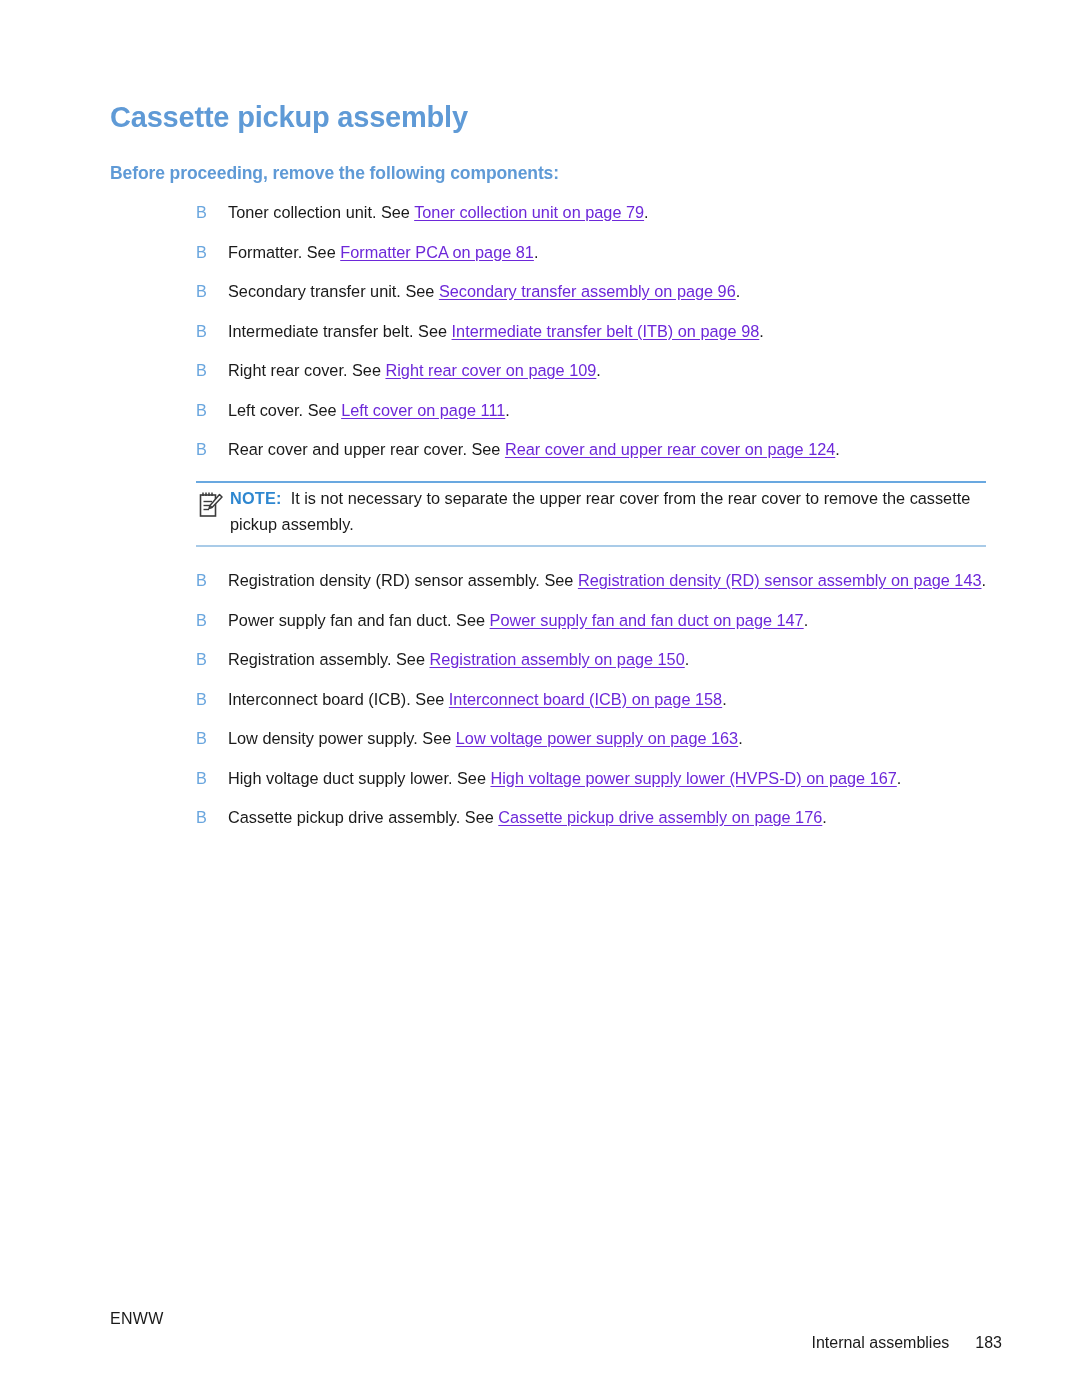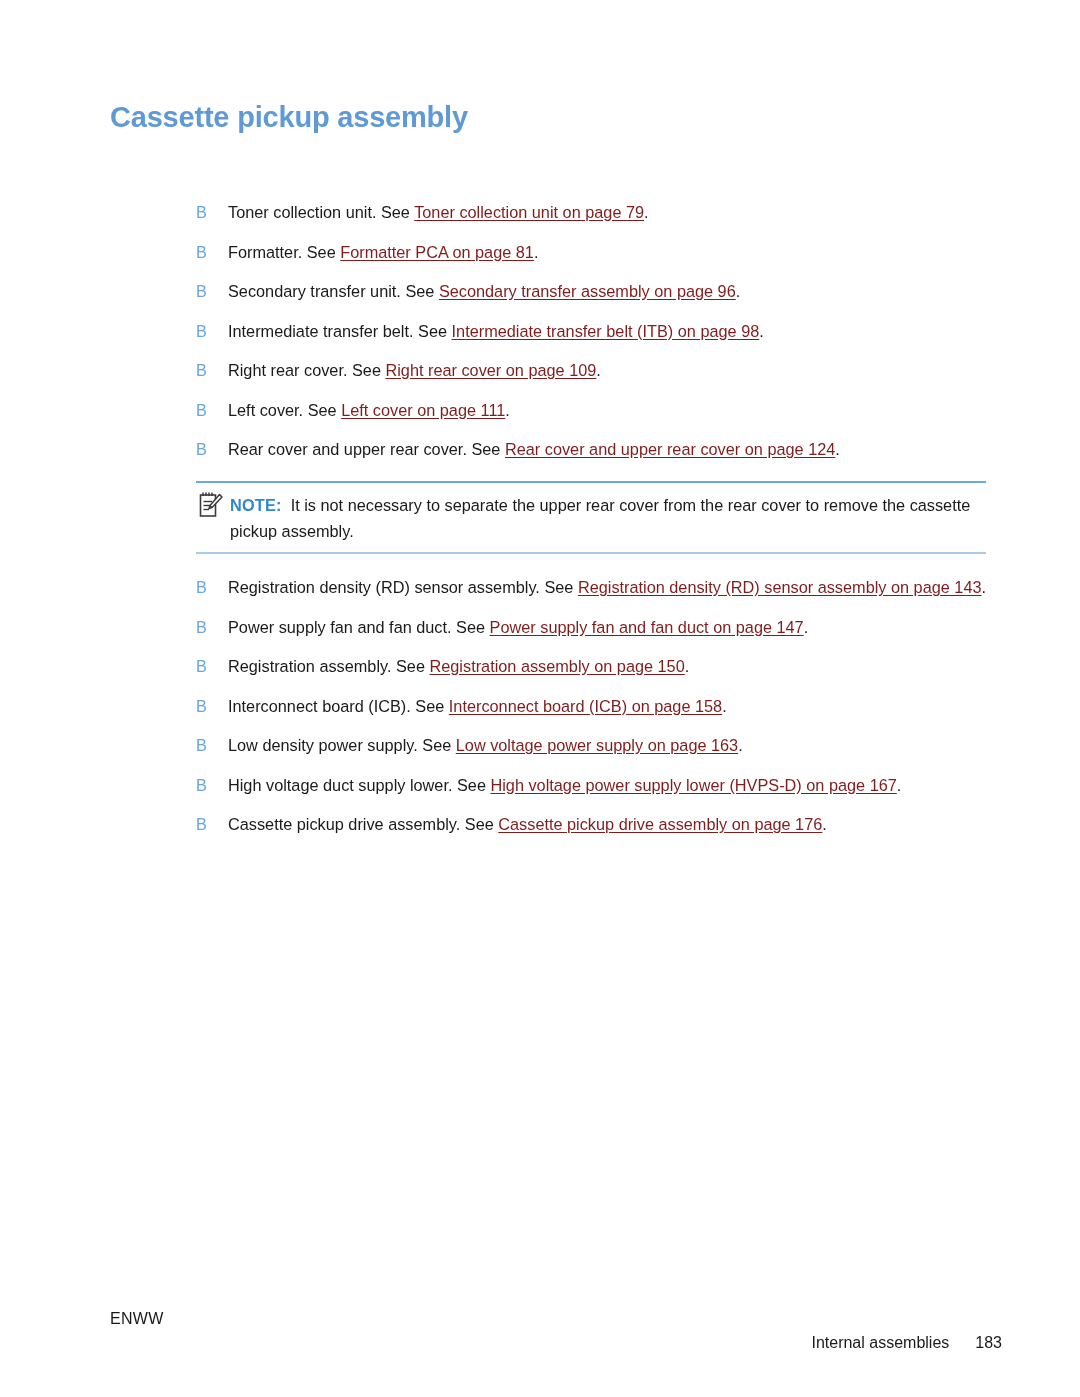--- a/index.html
+++ b/index.html
@@ -65,21 +65,21 @@
     left: 0;
     top: 0;
     width: 20px;
     font-size: 16.3px;
     line-height: 23px;
     color: #6aa6de;
     font-family: "Liberation Sans", sans-serif;
   }
   .li a,
   .xref {
-    color: #7f1d1d;
+    color: #6d28d9;
     text-decoration: underline;
     text-underline-offset: 2px;
   }
 
   
   .note-wrap {
     position: relative;
     margin-top: 20px;
     margin-bottom: 22px;
     width: 790px;
@@ -89,21 +89,21 @@
     background: #69a8e0;
     width: 790px;
   }
   .rule-bottom {
     height: 2px;
     background: #a9cbe8;
     width: 790px;
   }
   .note-body {
     position: relative;
-    padding: 9px 0 8px 34px;
+    padding: 2px 0 8px 34px;
     font-size: 16.3px;
     line-height: 26px;
     color: #1a1a1a;
   }
   .note-label {
     color: #2e87d0;
     font-weight: bold;
     letter-spacing: 0.2px;
   }
   .note-gap { display: inline-block; width: 9px; }
@@ -141,20 +141,21 @@
     margin-top: 24px;
   }
 </style>
 </head>
 <body>
 
 <div class="page">
 
   <div class="h1">Cassette pickup assembly</div>
 
+  <div class="h2">Before proceeding, remove the following components:</div>
 
   <div class="list">
 
     <div id="pre-note-items">
         <div class="li"><span class="bullet">B</span><span>Toner collection unit. See </span><a class="xref" href="#">Toner collection unit on page 79</a><span>.</span></div>
         <div class="li"><span class="bullet">B</span><span>Formatter. See </span><a class="xref" href="#">Formatter PCA on page 81</a><span>.</span></div>
         <div class="li"><span class="bullet">B</span><span>Secondary transfer unit. See </span><a class="xref" href="#">Secondary transfer assembly on page 96</a><span>.</span></div>
         <div class="li"><span class="bullet">B</span><span>Intermediate transfer belt. See </span><a class="xref" href="#">Intermediate transfer belt (ITB) on page 98</a><span>.</span></div>
         <div class="li"><span class="bullet">B</span><span>Right rear cover. See </span><a class="xref" href="#">Right rear cover on page 109</a><span>.</span></div>
         <div class="li"><span class="bullet">B</span><span>Left cover. See </span><a class="xref" href="#">Left cover on page 111</a><span>.</span></div>

